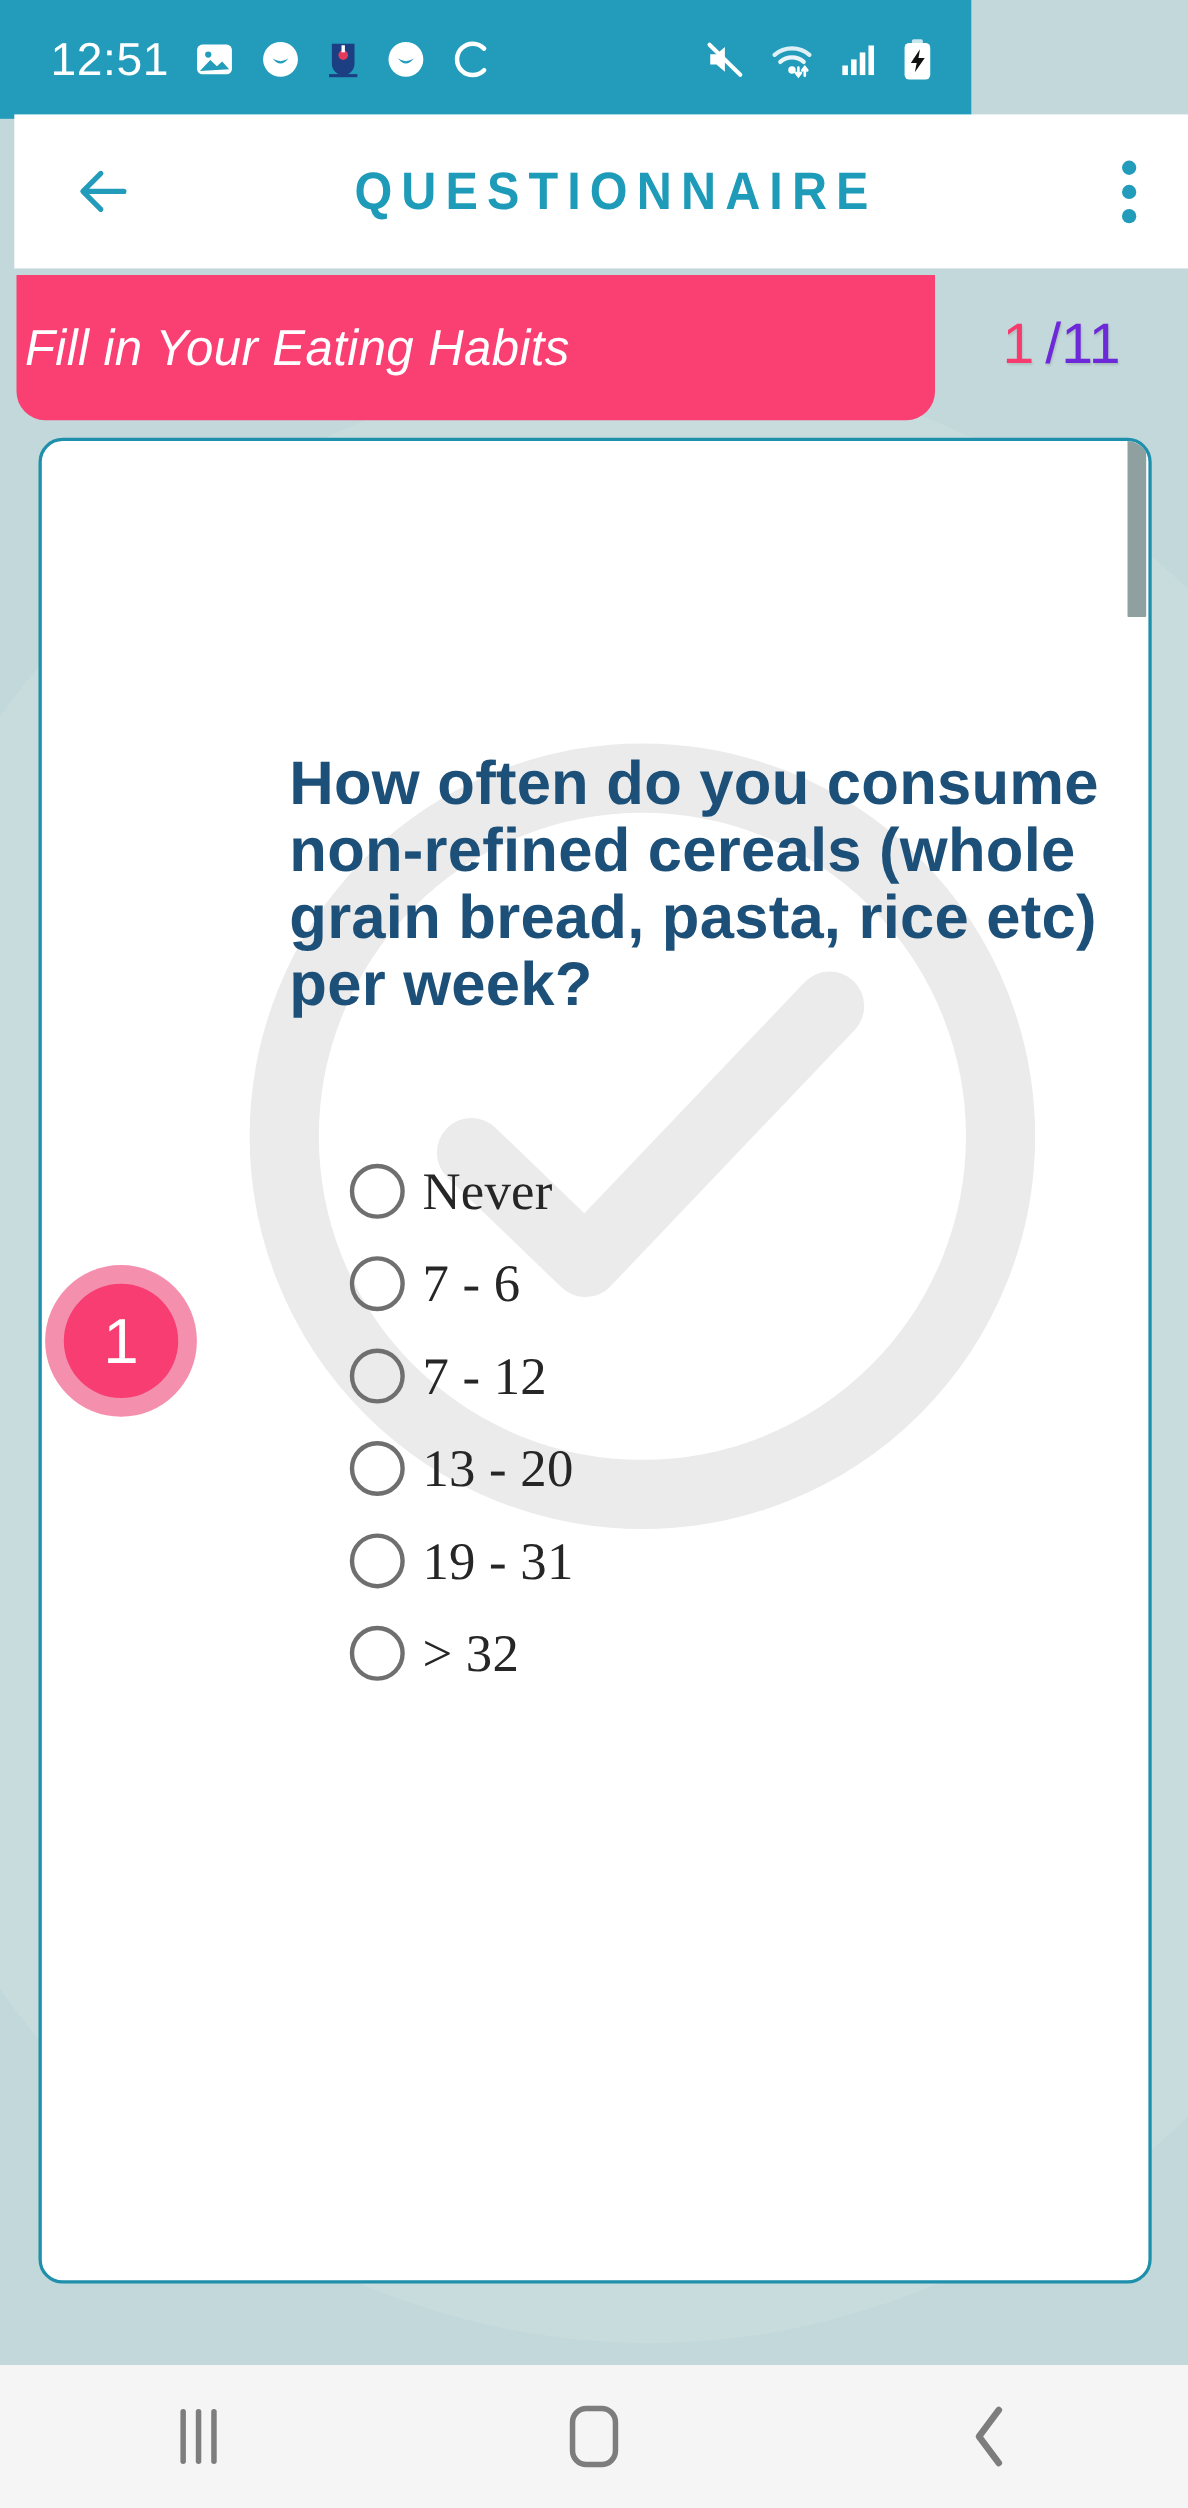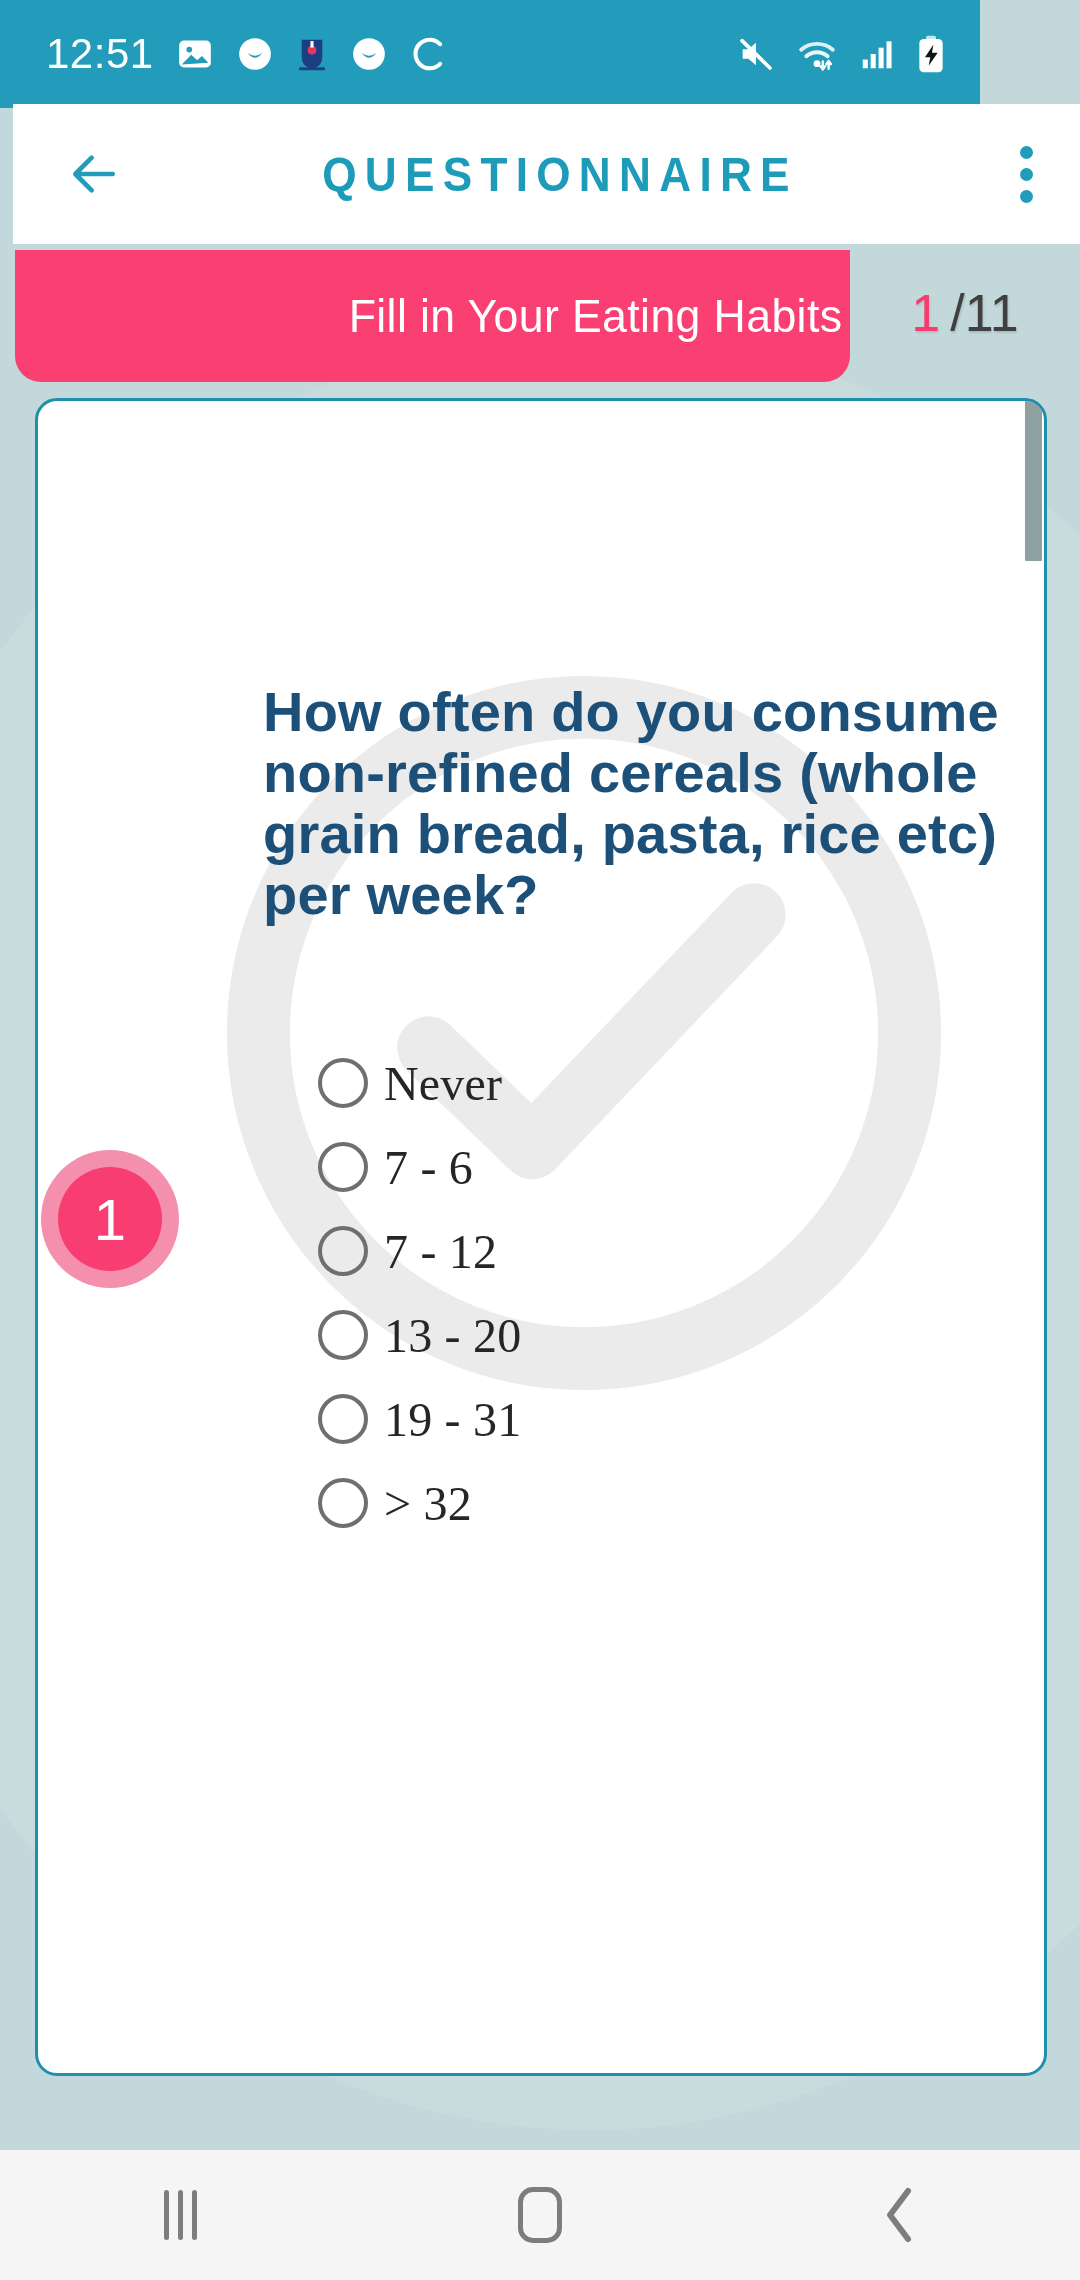--- a/index.html
+++ b/index.html
@@ -6,21 +6,21 @@
   html, body {
     width:1080px; height:2280px;
     background:#c3d8da;
     font-family:"Liberation Sans", sans-serif;
     overflow:hidden;
   }
   #screen { position:relative; width:1080px; height:2280px; overflow:hidden; }
 
   
   .statusbar{
-    position:absolute; left:0; top:0; width:980px; height:108px;
+    position:absolute; left:0; top:0; width:883px; height:108px;
     background:#229cba; display:flex; align-items:center;
     padding:0 34px 0 46px;
   }
   .sb-left{ display:flex; align-items:center; gap:22px; flex:1; }
   .sb-right{ display:flex; align-items:center; gap:20px; }
   .sb-time{ color:#ffffff; font-size:42px; letter-spacing:.5px; font-family:"Liberation Sans", sans-serif; }
   .sb-ic{ display:block; }
 
   
   .appbar{
@@ -48,34 +48,34 @@
   }
 
   
   .banner-row{
     position:absolute; left:0; top:250px; width:1080px; height:132px;
     display:flex; align-items:stretch;
   }
   .banner{
     margin-left:15px; width:835px;
     background:#fa3f72; border-radius:0 0 26px 26px;
-    display:flex; align-items:center; justify-content:flex-end;
+    display:flex; align-items:center; justify-content:flex-start;font-style:italic;
   }
   .banner-text{
     color:#ffffff; font-size:46px; letter-spacing:.4px;
     font-family:"Liberation Sans Narrow","Liberation Sans", sans-serif;
     transform:scaleX(.97);
   }
   .counter{
     flex:1; display:flex; align-items:center; justify-content:center;
     font-size:52px; font-weight:400; padding-bottom:6px;
     font-family:"Liberation Sans Narrow","Liberation Sans", sans-serif;
   }
   .counter .cur{ color:#f73b6e; text-shadow:1px 2px 2px rgba(0,0,0,.10); }
-  .counter .tot{ color:#404040; text-shadow:1px 2px 2px rgba(0,0,0,.13); margin-left:10px; }
+  .counter .tot{ color:#6d28d9; text-shadow:1px 2px 2px rgba(0,0,0,.13); margin-left:10px; }
 
   
   .card{
     position:absolute; left:35px; top:398px; width:1012px; height:1678px;
     background:#ffffff; border:3px solid #1f90ac; border-radius:22px;
     overflow:hidden;
   }
   .watermark{
     position:absolute; left:176px; top:262px; width:740px; height:740px;
     pointer-events:none; opacity:1;

